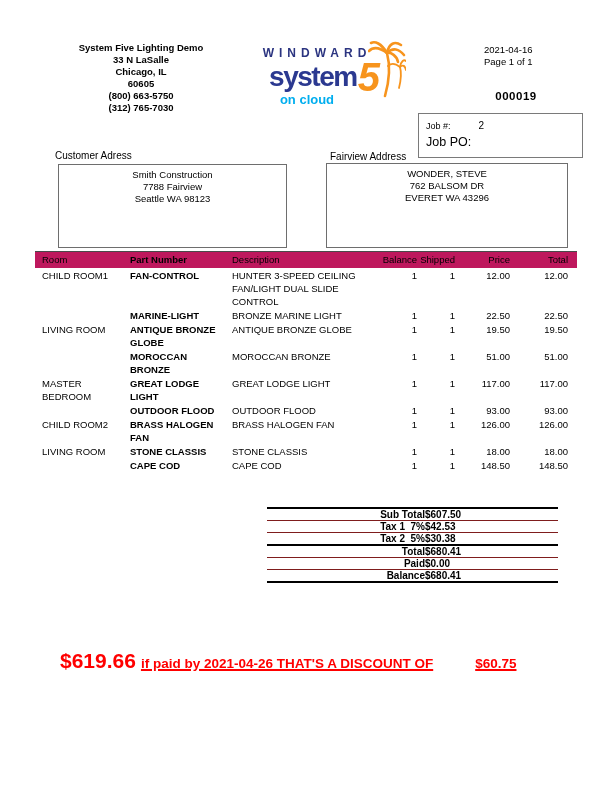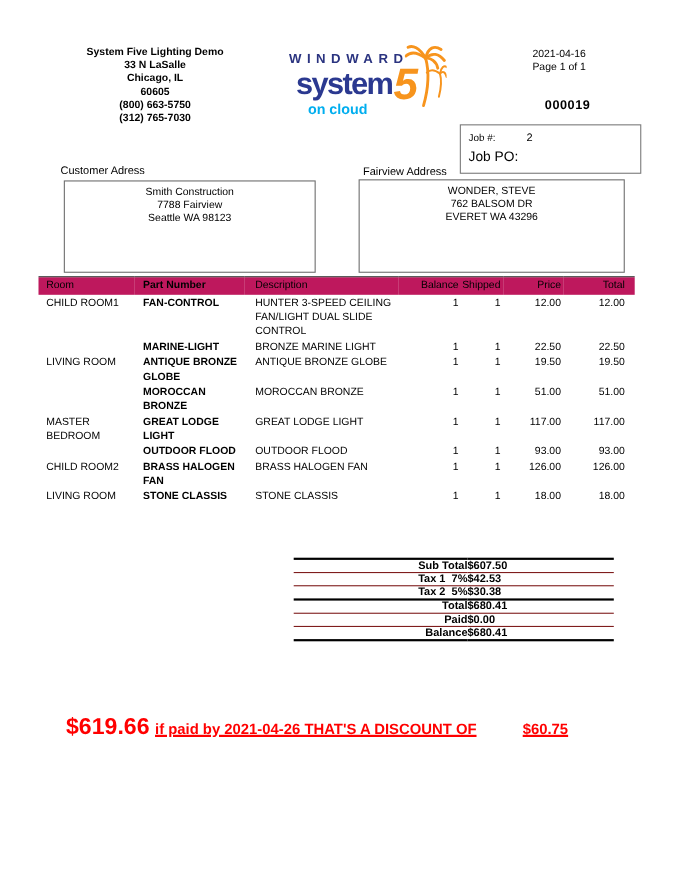--- a/index.html
+++ b/index.html
@@ -247,20 +247,29 @@
   <tr>
     <td class="c-room">LIVING ROOM</td>
     <td class="c-part">STONE CLASSIS</td>
     <td class="c-desc">STONE CLASSIS</td>
     <td class="num c-ord">1</td>
     <td class="num c-ship">1</td>
     <td class="num c-price">18.00</td>
     <td class="num c-total">18.00</td>
   </tr>
 
+  <tr>
+    <td class="c-room"></td>
+    <td class="c-part">CAPE COD</td>
+    <td class="c-desc">CAPE COD</td>
+    <td class="num c-ord">1</td>
+    <td class="num c-ship">1</td>
+    <td class="num c-price">148.50</td>
+    <td class="num c-total">148.50</td>
+  </tr>
 </tbody>
 </table>
 
 <table class="abs totals">
   <tbody>
   <tr class="t-top">
     <td class="t-label">Sub Total</td>
     <td class="t-value">$607.50</td>
   </tr>
 

